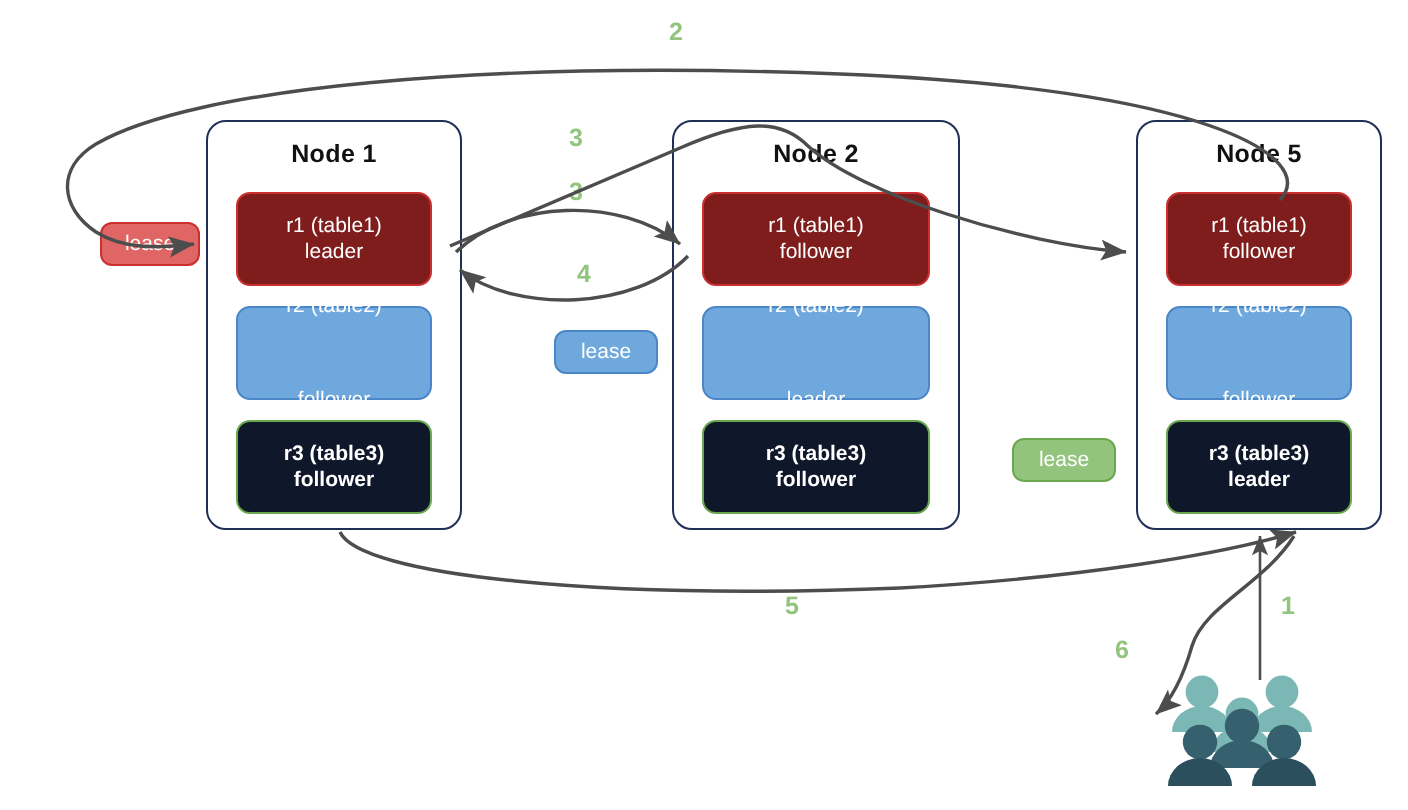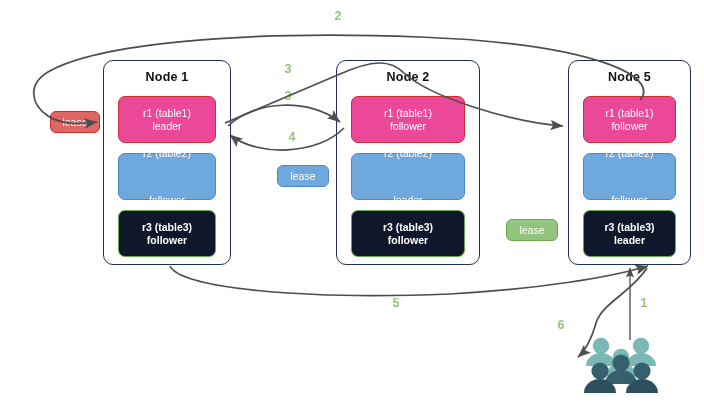--- a/index.html
+++ b/index.html
@@ -26,21 +26,21 @@
   }
   .replica{
     position:absolute;left:14px;right:14px;
     height:47px;
     border-radius:7px;
     box-sizing:border-box;
     display:flex;flex-direction:column;align-items:center;justify-content:center;
     color:#ffffff;font-size:10.5px;line-height:13px;text-align:center;
   }
   .replica .l1,.replica .l2{display:block;}
-  .rep-r1{background:#ec4899;border:1.4px solid #cc2f2f;}
+  .rep-r1{background:#7f1d1d;border:1.4px solid #cc2f2f;}
   .rep-r2{background:#6fa8dc;border:1.4px solid #4a86c8;gap:34px;}
   .rep-r3{background:#0f172a;border:1.4px solid #6aa84f;font-weight:bold;}
 
   
   .lease{
     position:absolute;
     border-radius:6px;
     box-sizing:border-box;
     display:flex;align-items:center;justify-content:center;
     color:#ffffff;font-size:10.5px;

